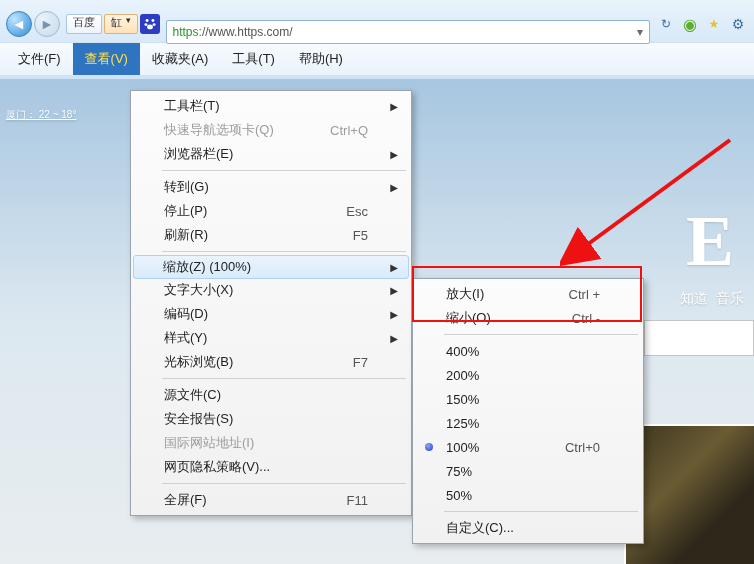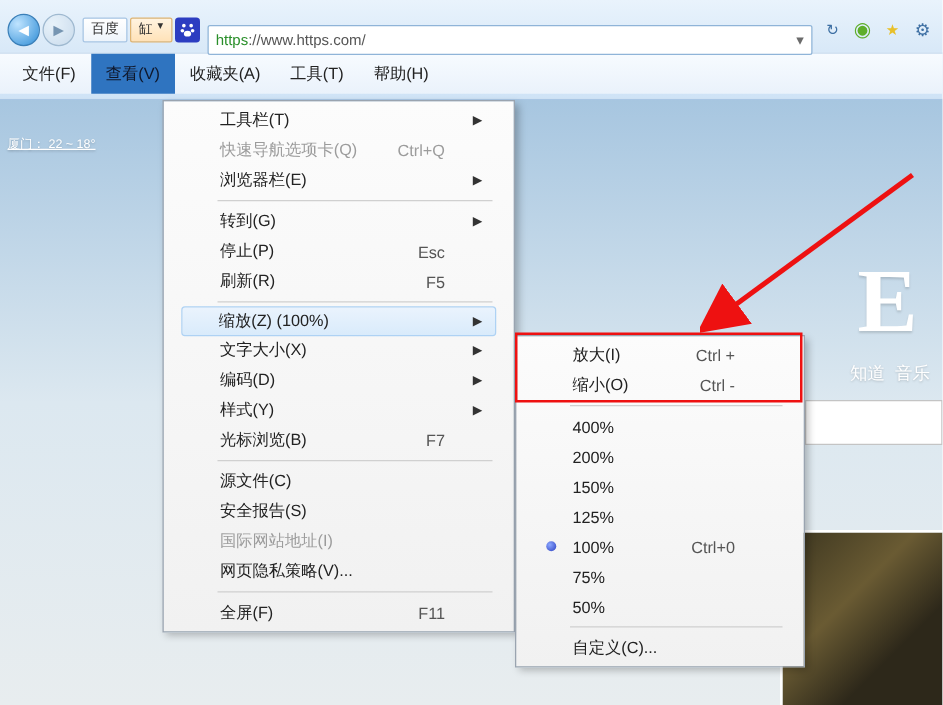--- a/index.html
+++ b/index.html
@@ -73,21 +73,21 @@
     padding-left: 6px;
   }
   .menubar .mi {
     padding: 0 12px;
     display:flex; align-items:center;
     font-size:13px; color:#222;
     cursor:default;
   }
   .menubar .mi.sel {
     background:#2f74c0;
-    color:#0f172a;
+    color:#fde047;
   }
 
   
   .page-bg {
     position:absolute; left:0; right:0; top:80px; bottom:0;
     background: linear-gradient(to bottom, #a7c6e0 0%, #dce8f0 50%, #e8edef 100%);
     overflow:hidden;
   }
   .bg-letter {
     position:absolute; right:20px; top:120px;
@@ -118,23 +118,24 @@
     width:110px; height:36px;
     background:#fff; border:1px solid #c4c4c4;
   }
 
   
   .menu {
     position:absolute;
     background: linear-gradient(#fcfcfc,#f1f1f1);
     border:1px solid #9aa4b0;
     box-shadow: 3px 3px 6px rgba(0,0,0,.25);
-    padding:3px 15px;
+    padding:3px 3px;
     font-size:13px;
     z-index:50;
+    margin-top:10px;
   }
   .menu .row {
     height:24px;
     display:flex; align-items:center;
     padding: 0 26px 0 30px;
     color:#222;
     white-space:nowrap;
     position:relative;
   }
   .menu .row.disabled { color:#9c9c9c; }

